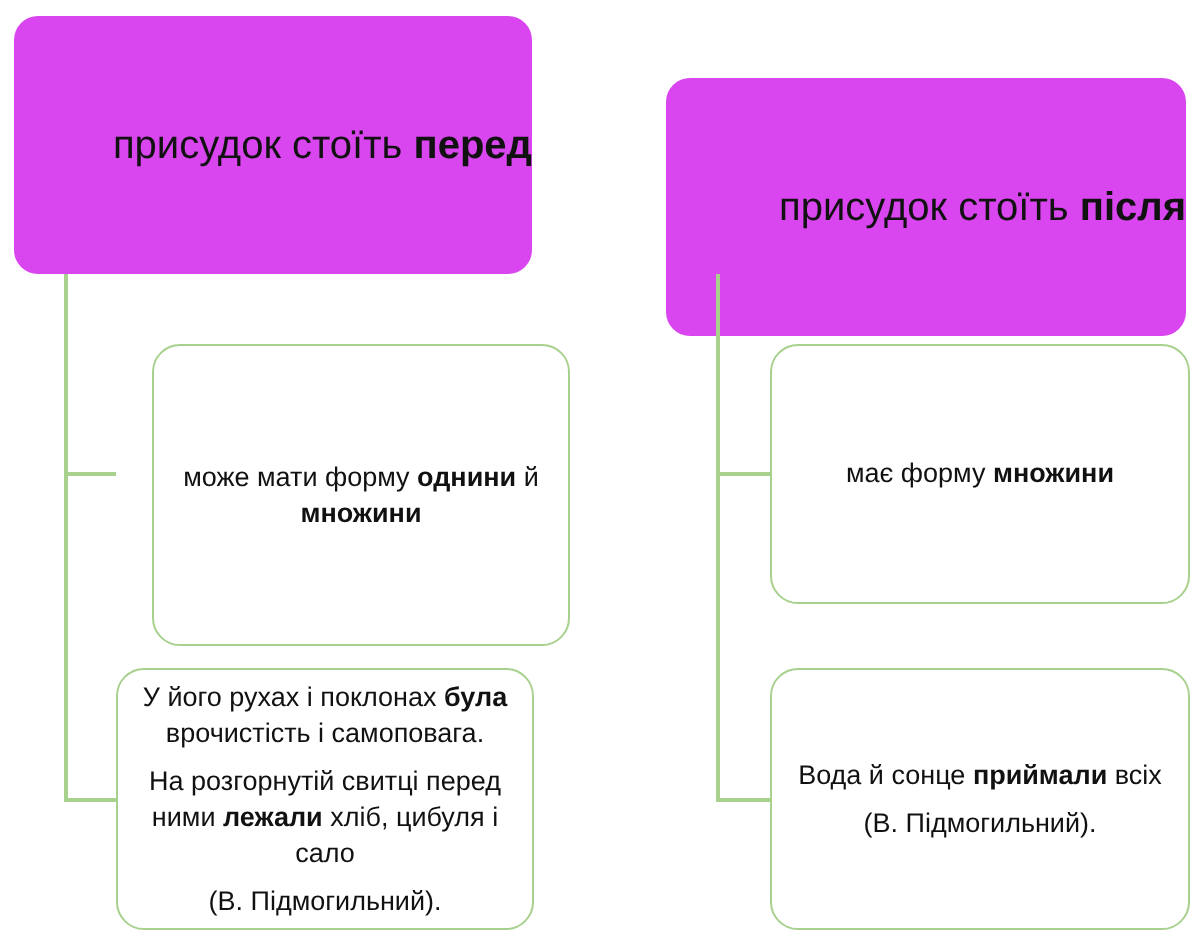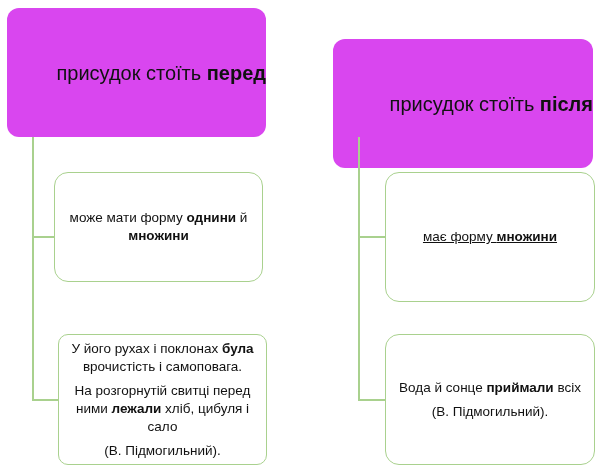--- a/index.html
+++ b/index.html
@@ -22,47 +22,47 @@
 
 <div class="hdr" style="left:7px;top:8px;width:259px;height:129px;">
   <div>
     <span>присудок стоїть </span><b>перед</b><br>
   </div>
 </div>
 <div class="vline" style="left:32px;top:137px;height:264px;"></div>
 <div class="hline" style="left:32px;top:236px;width:26px;"></div>
 <div class="hline" style="left:32px;top:399px;width:26px;"></div>
 
-<div class="child" style="left:54px;top:172px;width:209px;height:110px;">
+<div class="child" style="left:76px;top:172px;width:209px;height:151px;">
   <p>
     <span>може мати форму </span><b>однини</b><span> й </span><br>
     <b>множини</b>
   </p>
 </div>
 
-<div class="child" style="left:58px;top:334px;width:209px;height:131px;border-radius:10px;">
+<div class="child" style="left:58px;top:334px;width:209px;height:131px;">
   <p>
     <span>У його рухах і поклонах </span><b>була</b><span> врочистість і самоповага.</span>
   </p>
   <p>
     <span>На розгорнутій свитці перед ними  </span><b>лежали</b><span> хліб, цибуля і сало</span>
   </p>
   <p>(В. Підмогильний).</p>
 </div>
 
 <div class="hdr" style="left:333px;top:8px;width:260px;height:129px;margin-top:31px;">
   <div>
     <span>присудок стоїть </span><b>після</b><br>
   </div>
 </div>
 <div class="vline" style="left:358px;top:137px;height:264px;"></div>
 <div class="hline" style="left:358px;top:236px;width:27px;"></div>
 <div class="hline" style="left:358px;top:399px;width:27px;"></div>
 
-<div class="child" style="left:385px;top:172px;width:210px;height:130px;text-decoration:underline;">
+<div class="child" style="left:385px;top:172px;width:210px;height:130px;">
   <p>
     <span>має форму </span><b>множини</b>
   </p>
 </div>
 
 <div class="child" style="left:385px;top:334px;width:210px;height:131px;">
   <p>
     <span>Вода й сонце </span><b>приймали</b><span> всіх</span>
   </p>
   <p>(В. Підмогильний).</p>

